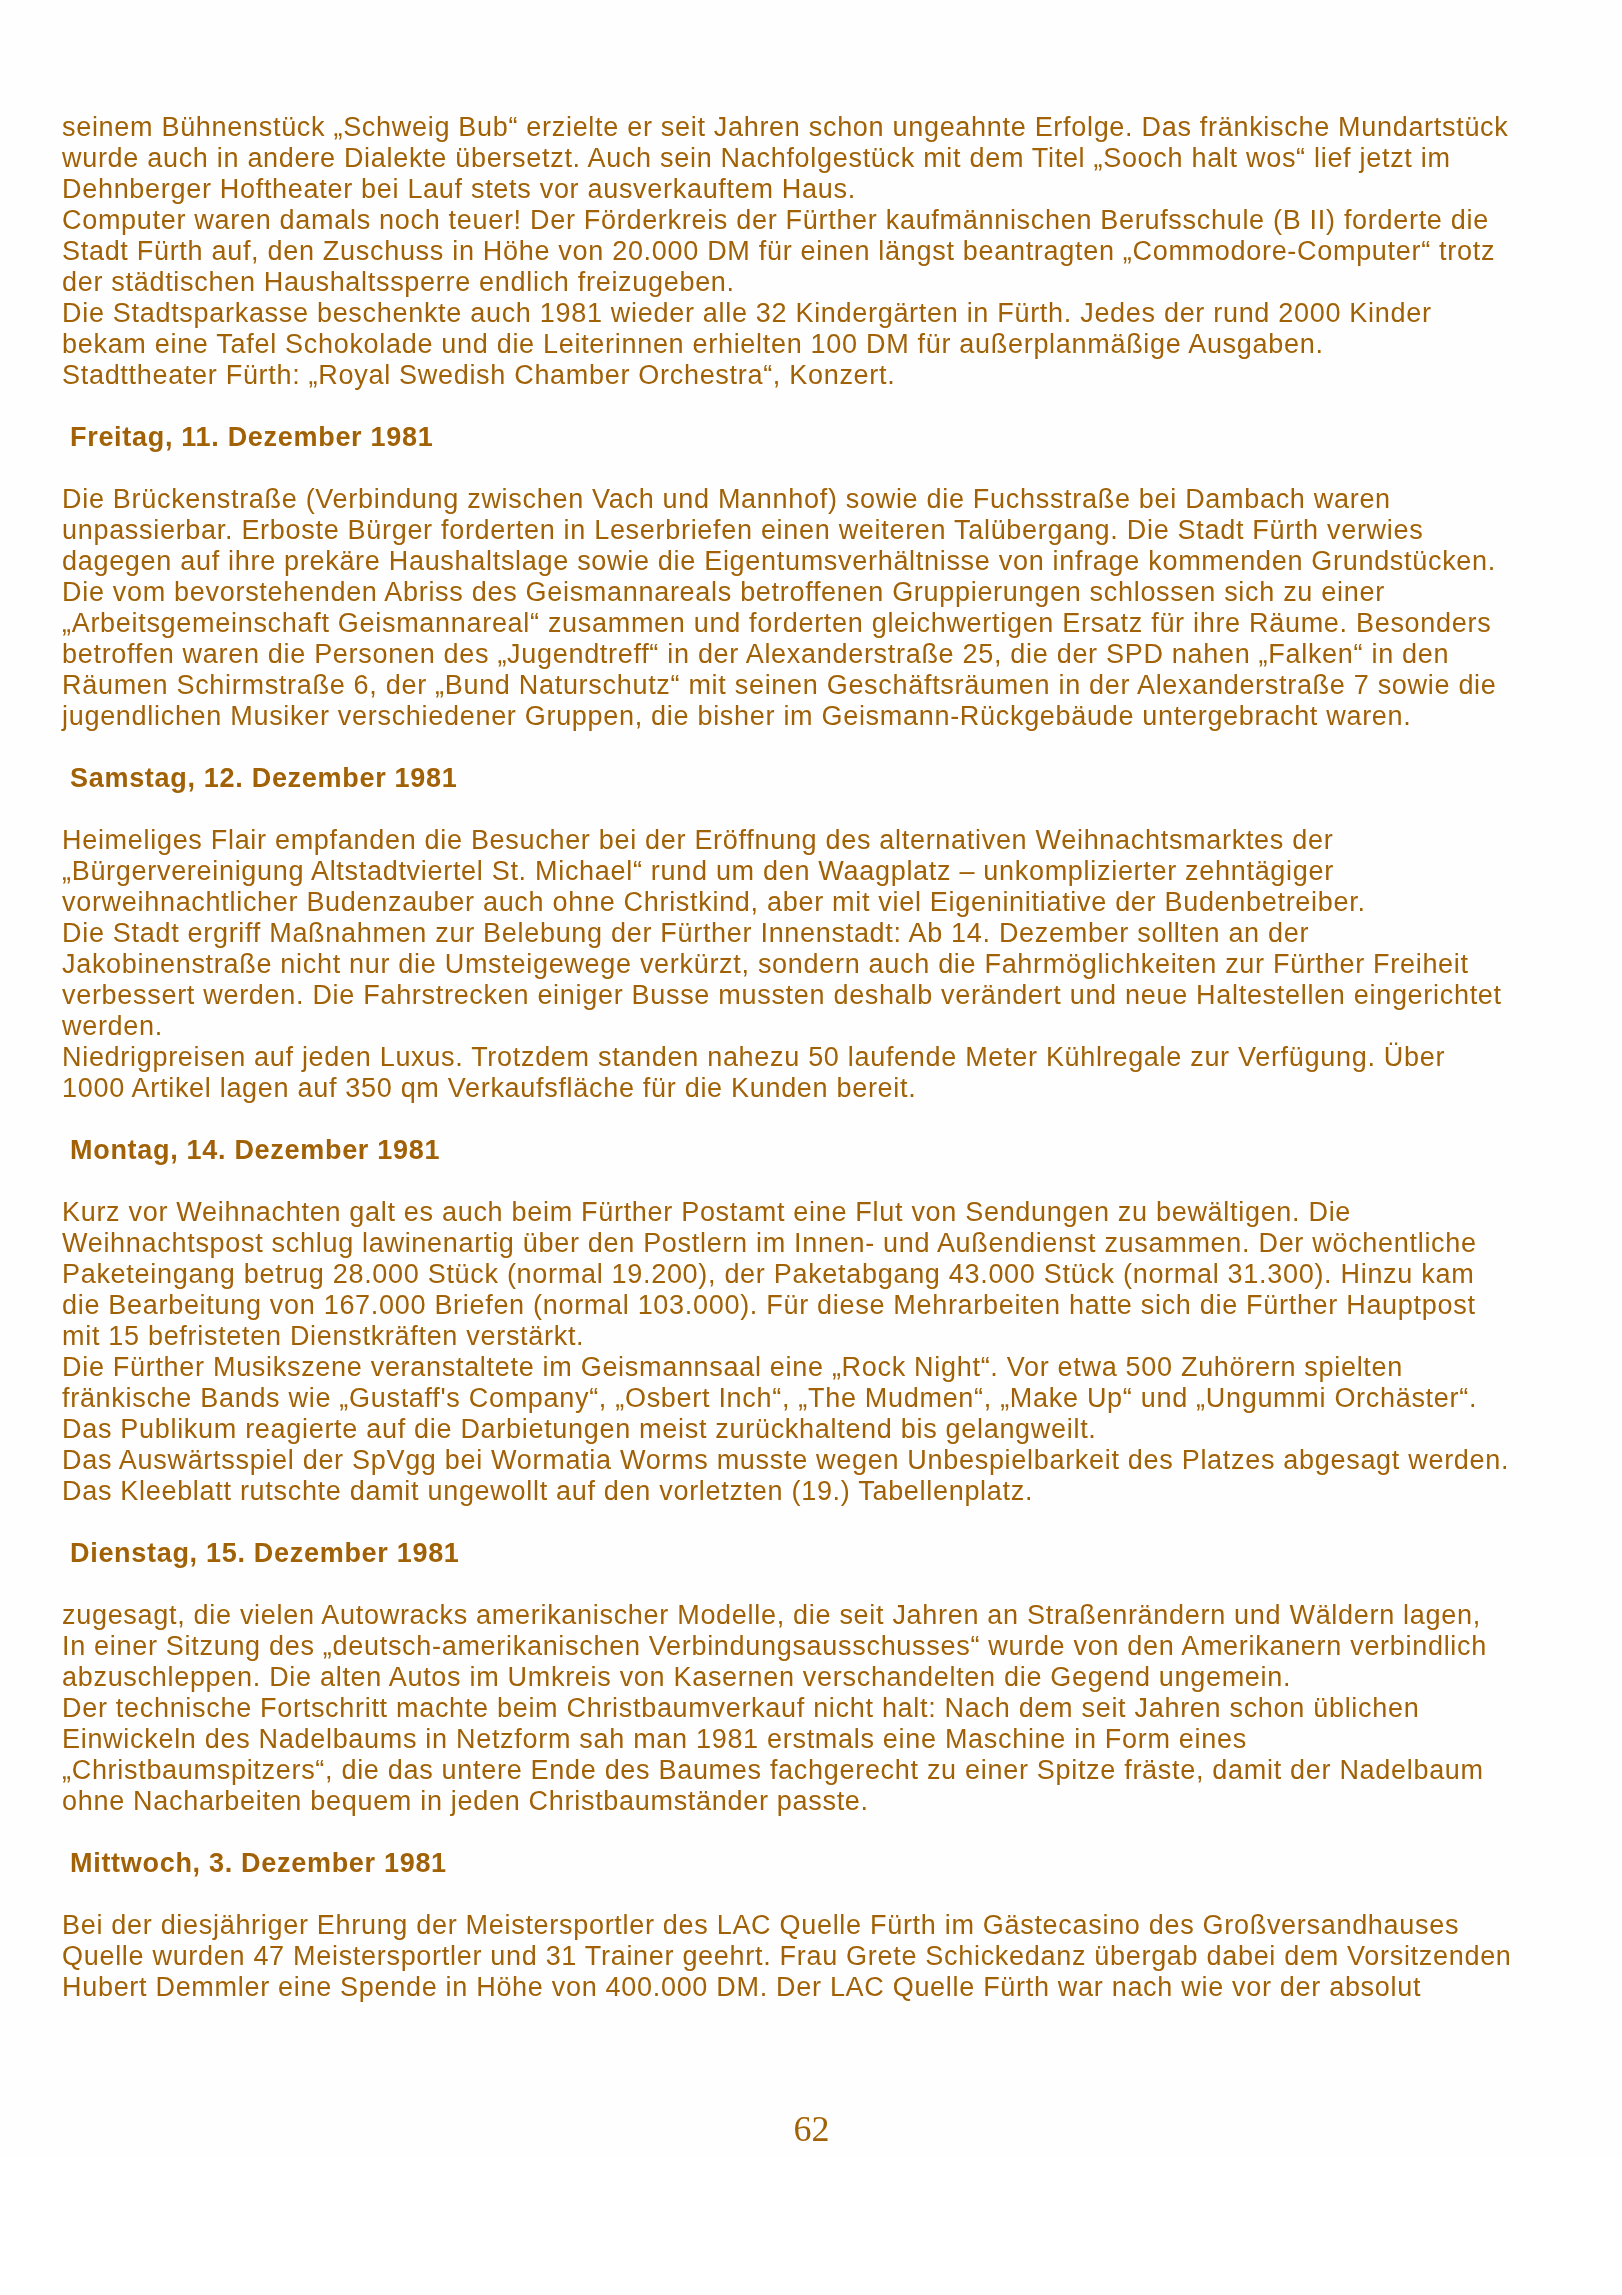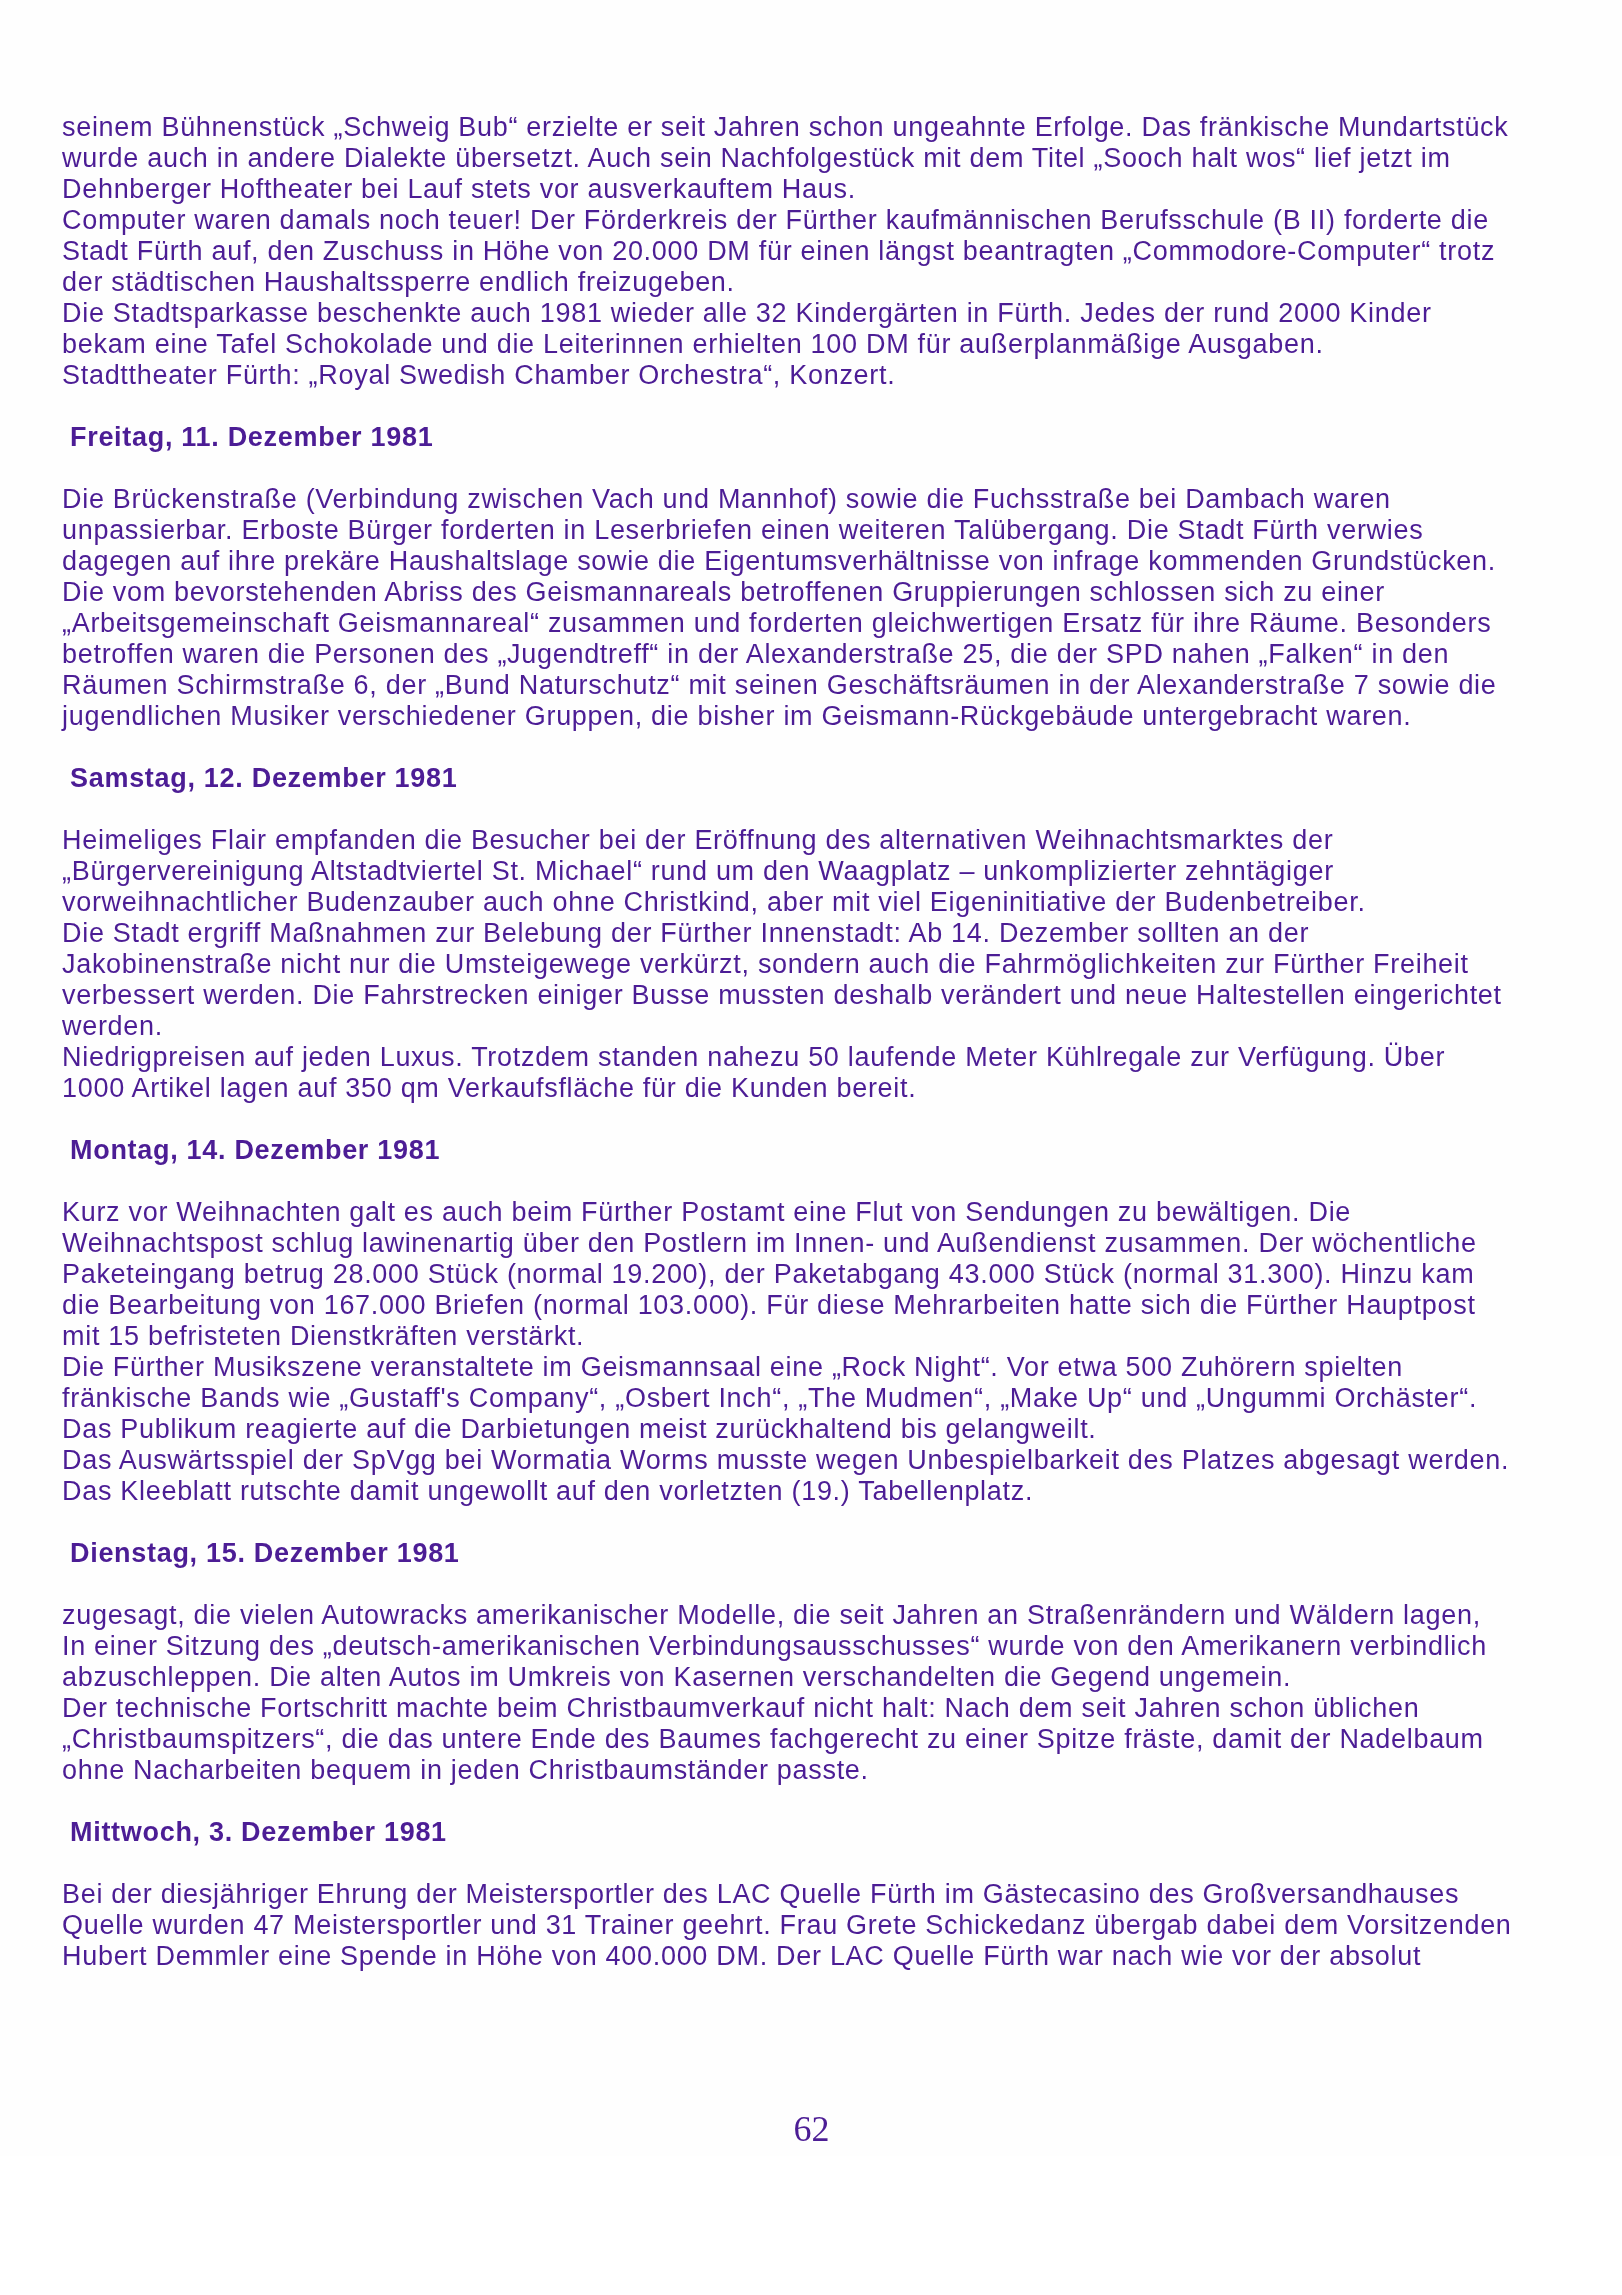--- a/index.html
+++ b/index.html
@@ -5,21 +5,21 @@
   html, body {
     margin: 0;
     padding: 0;
     background: #ffffff;
   }
   .page {
     position: relative;
     width: 1623px;
     height: 2156px;
     background: #fefefe;
-    color: #4c1d95;
+    color: #a16207;
     font-family: "Liberation Sans", sans-serif;
     font-size: 27px;
     line-height: 31px;
     letter-spacing: 0.7px;
     overflow: hidden;
   }
   .content {
     position: absolute;
     left: 62px;
     top: 112px;
@@ -94,20 +94,21 @@
         <div class="line">Das Publikum reagierte auf die Darbietungen meist zurückhaltend bis gelangweilt.</div>
         <div class="line">Das Auswärtsspiel der SpVgg bei Wormatia Worms musste wegen Unbespielbarkeit des Platzes abgesagt werden.</div>
         <div class="line">Das Kleeblatt rutschte damit ungewollt auf den vorletzten (19.) Tabellenplatz.</div>
       </div>
       <div class="heading">Dienstag, 15. Dezember 1981</div>
       <div class="block">
         <div class="line">zugesagt, die vielen Autowracks amerikanischer Modelle, die seit Jahren an Straßenrändern und Wäldern lagen,</div>
         <div class="line">In einer Sitzung des „deutsch-amerikanischen Verbindungsausschusses“ wurde von den Amerikanern verbindlich</div>
         <div class="line">abzuschleppen. Die alten Autos im Umkreis von Kasernen verschandelten die Gegend ungemein.</div>
         <div class="line">Der technische Fortschritt machte beim Christbaumverkauf nicht halt: Nach dem seit Jahren schon üblichen</div>
+        <div class="line">Einwickeln des Nadelbaums in Netzform sah man 1981 erstmals eine Maschine in Form eines</div>
         <div class="line">„Christbaumspitzers“, die das untere Ende des Baumes fachgerecht zu einer Spitze fräste, damit der Nadelbaum</div>
         <div class="line">ohne Nacharbeiten bequem in jeden Christbaumständer passte.</div>
       </div>
       <div class="heading">Mittwoch, 3. Dezember 1981</div>
       <div class="block">
         <div class="line">Bei der diesjähriger Ehrung der Meistersportler des LAC Quelle Fürth im Gästecasino des Großversandhauses</div>
         <div class="line">Quelle wurden 47 Meistersportler und 31 Trainer geehrt. Frau Grete Schickedanz übergab dabei dem Vorsitzenden</div>
         <div class="line">Hubert Demmler eine Spende in Höhe von 400.000 DM. Der LAC Quelle Fürth war nach wie vor der absolut</div>
       </div>
     </div>

